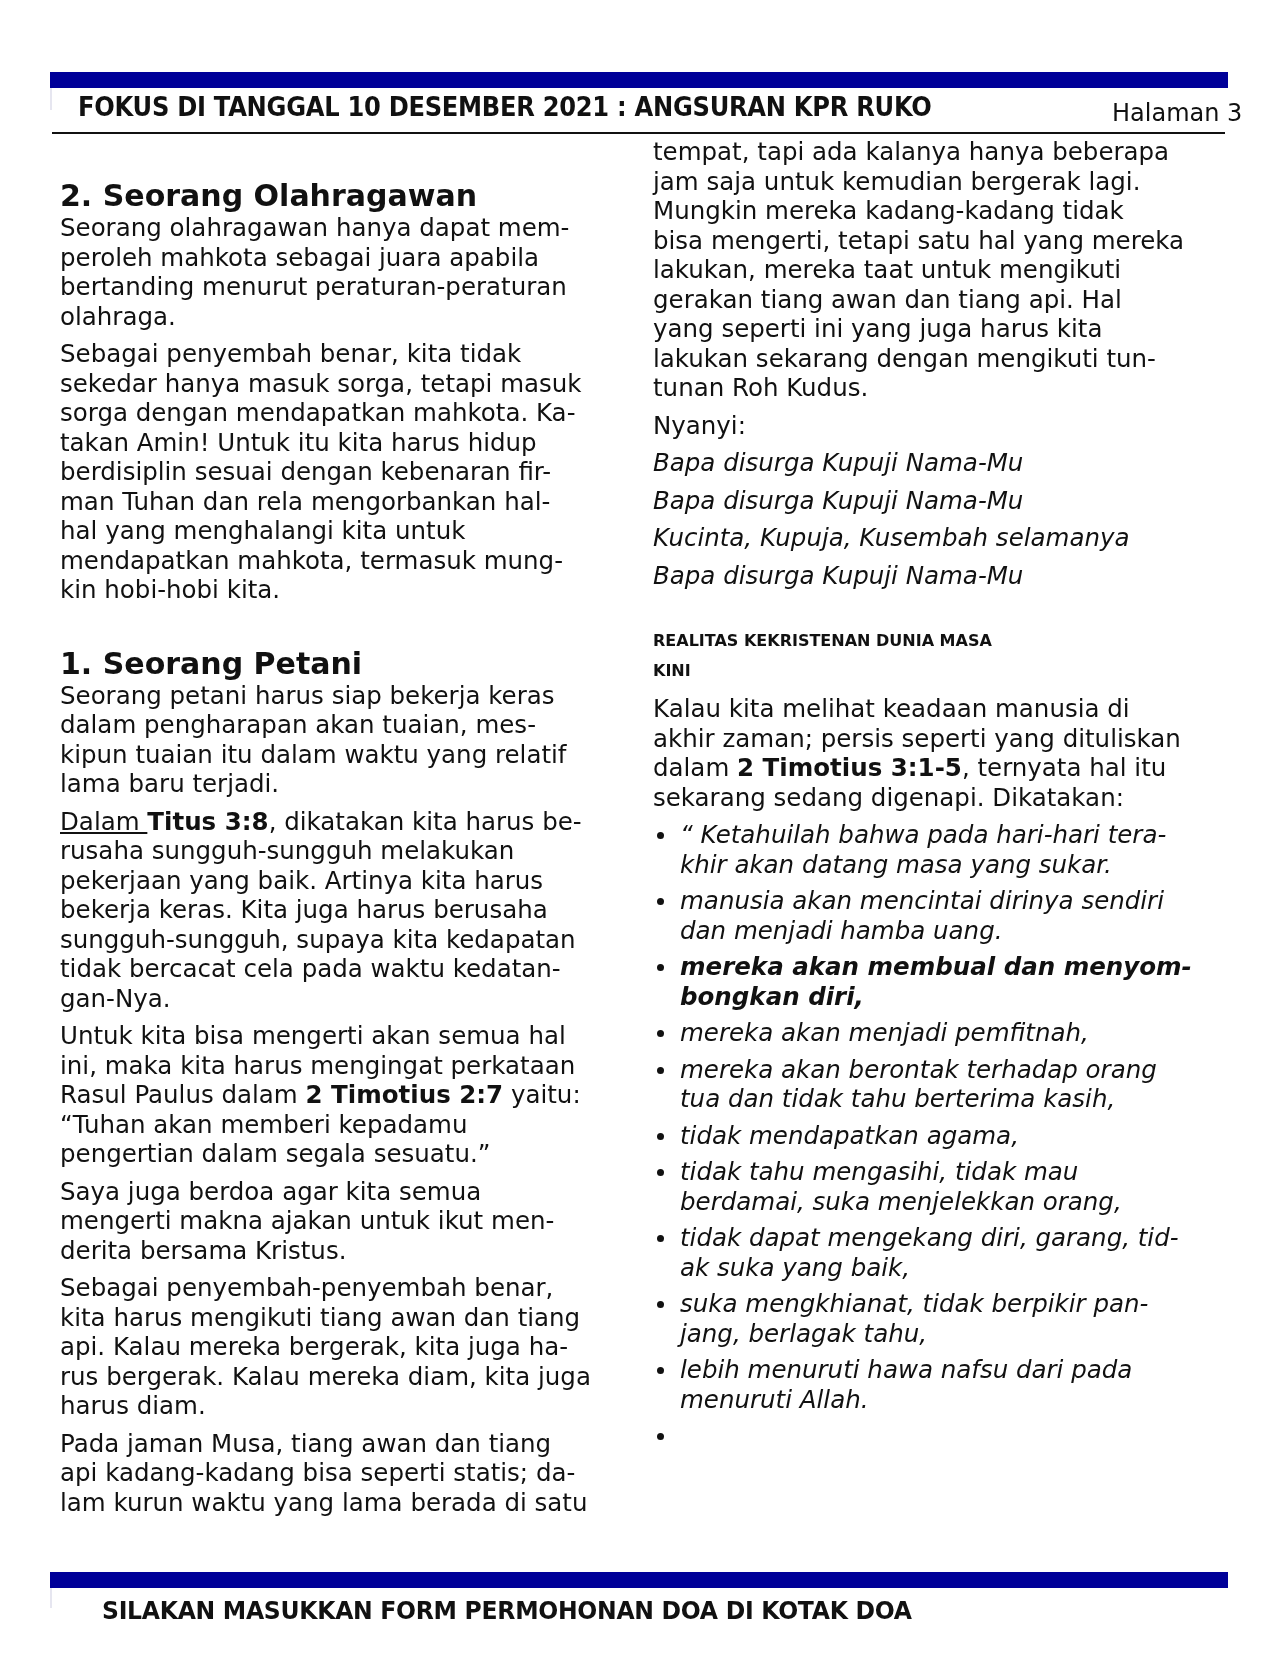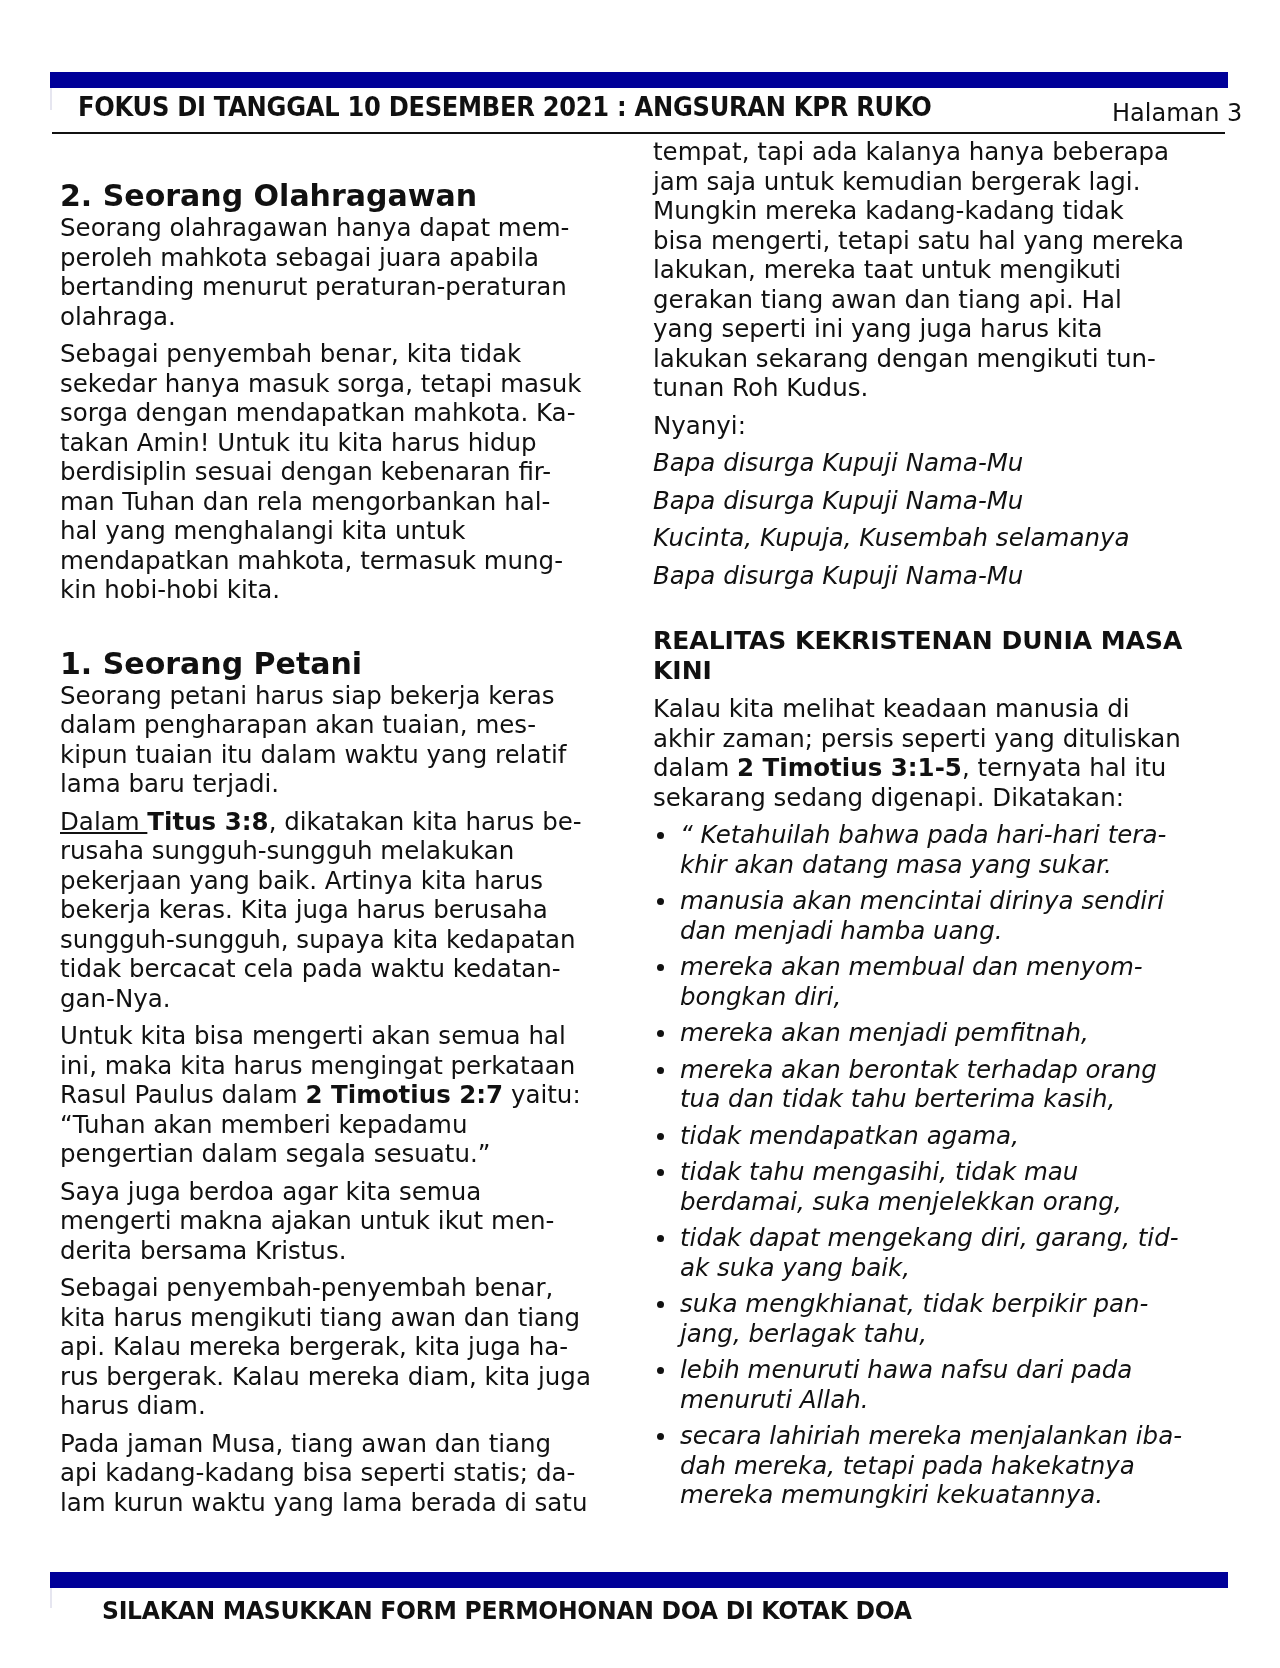--- a/index.html
+++ b/index.html
@@ -15,21 +15,21 @@
   .col { position: absolute; font-size: 24.5px; line-height: 29.5px; }
   .col p { margin: 0 0 8px 0; white-space: pre-line; }
   .col h3 { margin: 0 0 2px 0; font-size: 30px; font-weight: bold; line-height: 30px; }
   .col-left { left: 60px; top: 181px; width: 590px; }
   .col-right { left: 653px; top: 137px; width: 580px; }
   .em { }
   b { font-weight: bold; }
   .gap-section { height: 36px; }
   .song p { margin: 0 0 8px 0; }
   .song .line { font-style: italic; display: block; margin-bottom: 8px; }
-  .section-heading { font-size: 25px; font-weight: bold; line-height: 30px; margin: 0 0 4px 0; }
+  .section-heading { font-size: 16px; font-weight: bold; line-height: 30px; margin: 0 0 4px 0; }
   ul.bullets { list-style: none; margin: 0; padding: 0; }
   ul.bullets li { position: relative; padding-left: 27px; margin-bottom: 7px; font-style: italic; white-space: pre-line; }
   ul.bullets li .bullet-dot { position: absolute; left: 4px; top: 12px; width: 7px; height: 7px; border-radius: 50%; background: #111; }
 
   .bottombar { position: absolute; left: 50px; top: 1572px; width: 1178px; height: 16px; background: #000099; }
   .bottombar-edge { position: absolute; left: 50px; top: 1588px; width: 2px; height: 20px; background: #e6e6f0; }
   .footer-text { position: absolute; left: 102px; top: 1596px; font-size: 25px; font-weight: bold;
                  white-space: nowrap; transform: scaleX(0.94); transform-origin: left top; letter-spacing: -0.3px; }
 </style>
 </head>
@@ -113,35 +113,33 @@
   <p><span style="white-space: pre-line;">Kalau kita melihat keadaan manusia di
 akhir zaman; persis seperti yang dituliskan
 dalam </span><b style="white-space: pre-line;">2 Timotius 3:1-5</b><span style="white-space: pre-line;">, ternyata hal itu
 sekarang sedang digenapi. Dikatakan:</span></p>
 
   <ul class="bullets">
     <li><span class="bullet-dot"></span><span style="white-space: pre-line;">“ Ketahuilah bahwa pada hari-hari tera-
 khir akan datang masa yang sukar.</span></li>
     <li><span class="bullet-dot"></span><span style="white-space: pre-line;">manusia akan mencintai dirinya sendiri
 dan menjadi hamba uang.</span></li>
-    <li><span class="bullet-dot"></span><span style="white-space: pre-line;">mereka akan membual dan menyom-
+    <li><span class="bullet-dot"></span><span style="white-space: pre-line; font-weight: bold;">mereka akan membual dan menyom-
 bongkan diri,</span></li>
     <li><span class="bullet-dot"></span><span style="white-space: pre-line;">mereka akan menjadi pemfitnah,</span></li>
     <li><span class="bullet-dot"></span><span style="white-space: pre-line;">mereka akan berontak terhadap orang
 tua dan tidak tahu berterima kasih,</span></li>
     <li><span class="bullet-dot"></span><span style="white-space: pre-line;">tidak mendapatkan agama,</span></li>
     <li><span class="bullet-dot"></span><span style="white-space: pre-line;">tidak tahu mengasihi, tidak mau
 berdamai, suka menjelekkan orang,</span></li>
     <li><span class="bullet-dot"></span><span style="white-space: pre-line;">tidak dapat mengekang diri, garang, tid-
 ak suka yang baik,</span></li>
     <li><span class="bullet-dot"></span><span style="white-space: pre-line;">suka mengkhianat, tidak berpikir pan-
 jang, berlagak tahu,</span></li>
     <li><span class="bullet-dot"></span><span style="white-space: pre-line;">lebih menuruti hawa nafsu dari pada
 menuruti Allah.</span></li>
-    <li><span class="bullet-dot"></span><span style="white-space: pre-line;">secara lahiriah mereka menjalankan iba-
-dah mereka, tetapi pada hakekatnya
-mereka memungkiri kekuatannya.</span></li>
+    <li><span class="bullet-dot"></span></li>
   </ul>
 </div>
 
 <div class="bottombar"></div>
 <div class="bottombar-edge"></div>
 <div class="footer-text">SILAKAN MASUKKAN FORM PERMOHONAN DOA DI KOTAK DOA</div>
 
 </body></html>

